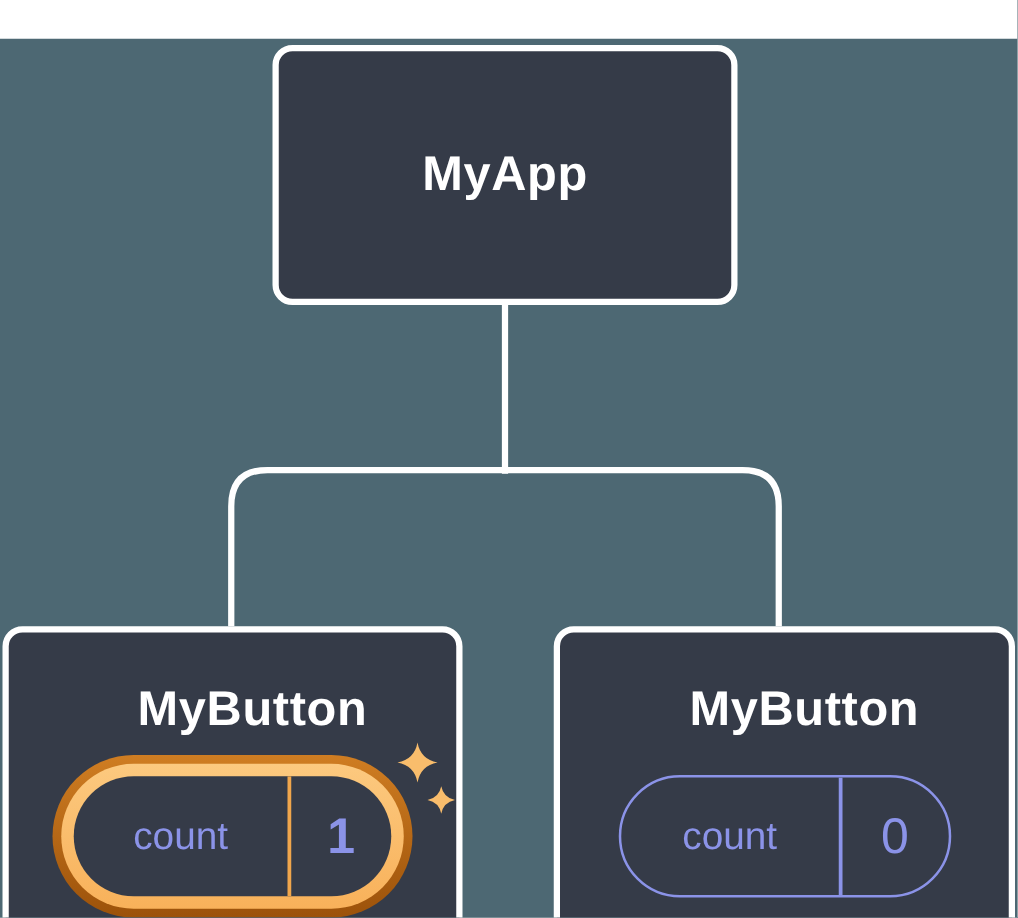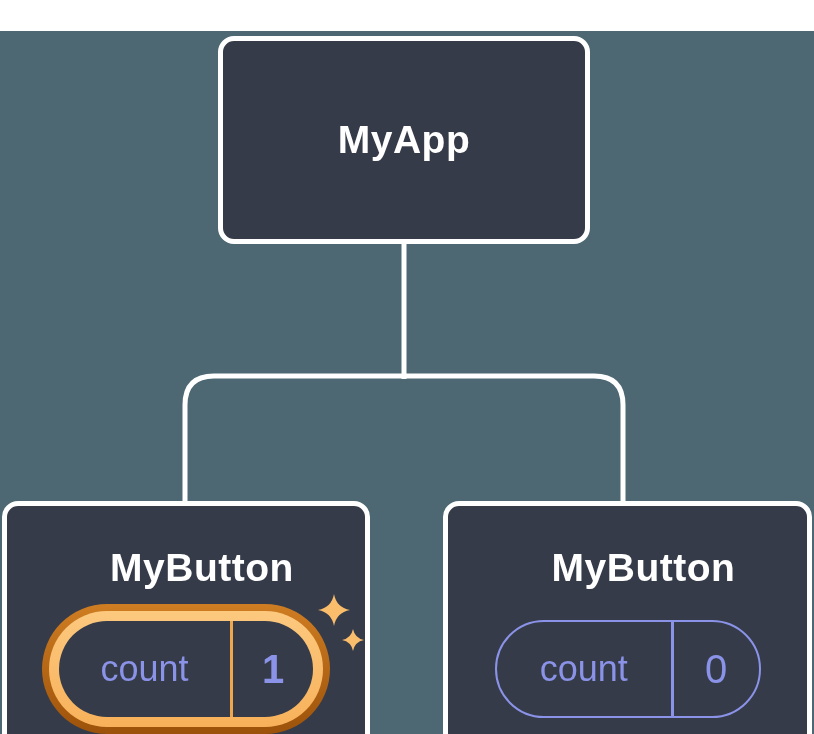--- a/index.html
+++ b/index.html
@@ -81,21 +81,21 @@
     position:absolute; top:114px; left:50%; transform:translateX(-50%);
     width:266px; height:98px;
     border:2.5px solid var(--accent-purple);
     border-radius:49px;
     display:flex; align-items:stretch; overflow:hidden;
   }
   .pill-plain .divider { width:2.5px; background:var(--accent-purple); }
 
   .cell-name {
     flex:1; display:flex; align-items:center; justify-content:center;
-    color:var(--accent-purple); font-size:36px;
+    color:var(--accent-purple); font-size:31px;
   }
   .cell-value {
     display:flex; align-items:center; justify-content:center;
     color:var(--accent-purple); font-size:40px;
   }
   .pill-hot .cell-value   { width:80px; font-weight:700; }
   .pill-plain .cell-value { width:85px; font-weight:400; }
 
   .sparkles {
     position:absolute; left:316px; top:561px; width:52px; height:64px;

